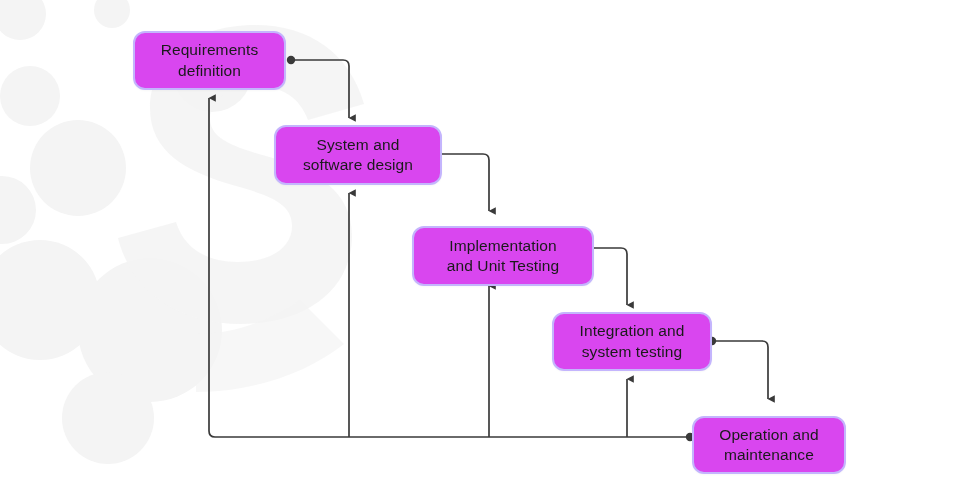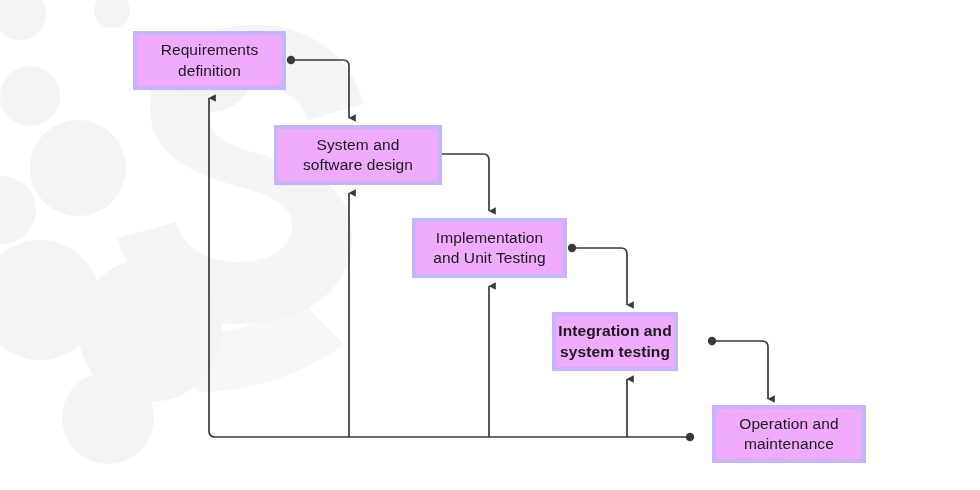--- a/index.html
+++ b/index.html
@@ -27,23 +27,23 @@
     position: absolute;
     left: 0;
     top: 0;
     width: 980px;
     height: 490px;
     pointer-events: none;
   }
   .stage-box {
     position: absolute;
     box-sizing: border-box;
-    background: #f0abfc;
-    border: 4px solid #c4b5fd;
-    border-radius: 0;
+    background: #d946ef;
+    border: 2px solid #c4b5fd;
+    border-radius: 12px;
     display: flex;
     align-items: center;
     justify-content: center;
     text-align: center;
     color: #1a1a1a;
     font-size: 15.5px;
     line-height: 1.30;
     letter-spacing: 0.1px;
     white-space: pre-line;
     box-shadow: 0 1px 2px rgba(0,0,0,0.03);
@@ -108,22 +108,22 @@
       <path d="M627,437 L627,379" marker-end="url(#arrowup)"></path>
     </g>
   </svg>
 
   <div class="stage-box" style="left:133px; top:31px; width:153px; height:59px;">Requirements
 definition</div>
 
   <div class="stage-box" style="left:274px; top:125px; width:168px; height:60px;">System and
 software design</div>
 
-  <div class="stage-box" style="left:412px; top:218px; width:155px; height:60px;">Implementation
+  <div class="stage-box" style="left:412px; top:226px; width:182px; height:60px;">Implementation
 and Unit Testing</div>
 
-  <div class="stage-box" style="left:552px; top:312px; width:126px; height:59px;font-weight:bold;">Integration and
+  <div class="stage-box" style="left:552px; top:312px; width:160px; height:59px;">Integration and
 system testing</div>
 
-  <div class="stage-box" style="left:692px; top:405px; width:154px; height:58px;margin-left:20px;">Operation and
+  <div class="stage-box" style="left:692px; top:416px; width:154px; height:58px;">Operation and
 maintenance</div>
 
 </div>
 
 </body></html>

